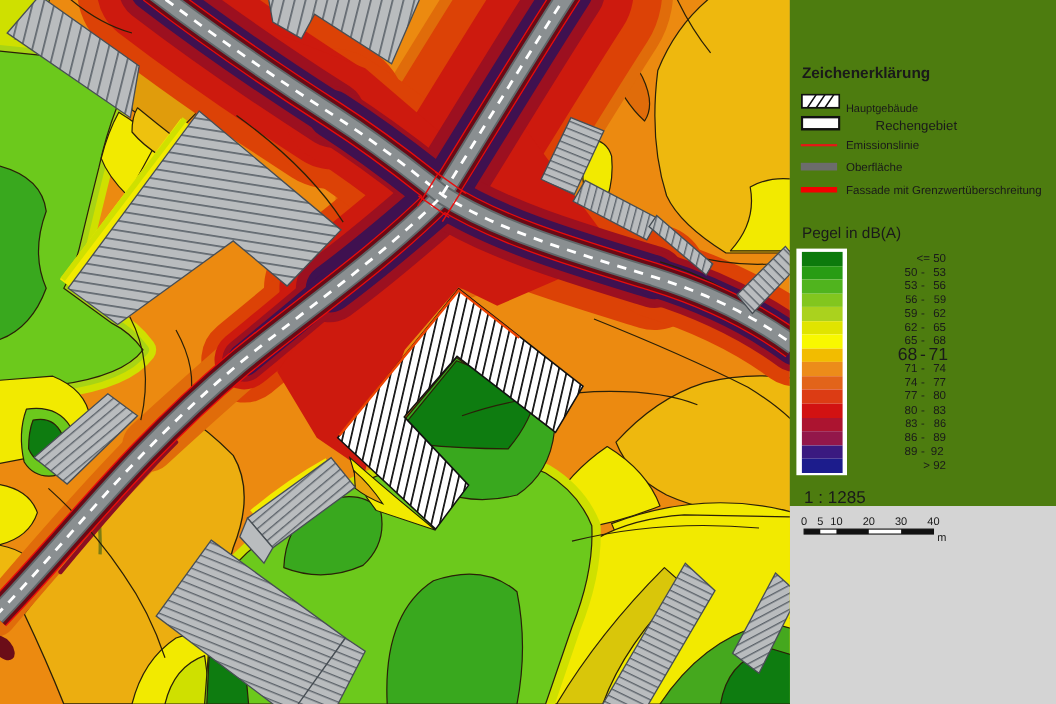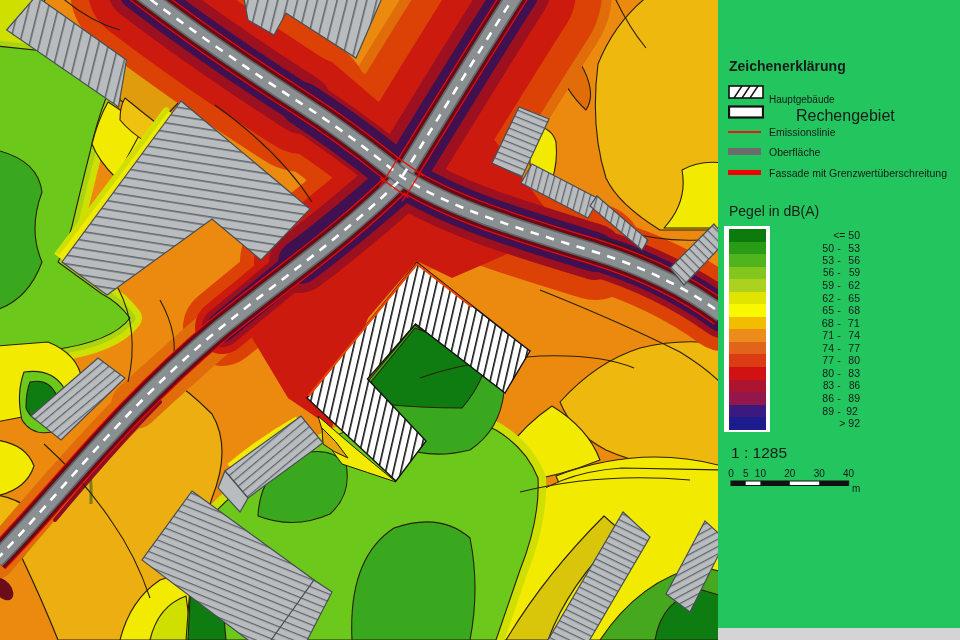--- a/index.html
+++ b/index.html
@@ -1,17 +1,17 @@
 <!DOCTYPE html>
 <html><head><meta charset="utf-8">
 <style>
 html,body{margin:0;padding:0;width:960px;height:640px;overflow:hidden;background:#d4d4d4;
 font-family:"Liberation Sans",sans-serif;}
 #map{position:absolute;left:0;top:0;width:718px;height:640px;}
-#panel{position:absolute;left:718px;top:0;width:242px;height:628px;background:#22c55e;}
+#panel{position:absolute;left:718px;top:0;width:242px;height:460px;background:#4d7c0f;}
 .t{position:absolute;color:#1a1a1a;white-space:nowrap;}
 </style></head>
 <body>
 <div id="map">
 <svg width="718" height="640" viewBox="0 0 718 640">
 <defs>
 <pattern id="pg1" width="9.6" height="9.6" patternUnits="userSpaceOnUse" patternTransform="rotate(14)">
   <rect width="9.6" height="9.6" fill="#b9bcbe"></rect>
           <path d="M0.8,0 V9.6" stroke="#5d646b" stroke-width="1.5"></path>
 </pattern>
@@ -214,21 +214,21 @@
 <div id="panel">
 <div class="t" style="left:11px;top:58px;font-size:14px;font-weight:bold;">Zeichenerklärung</div>
 <svg class="t" style="left:10px;top:85px;" width="36" height="14" viewBox="0 0 36 14">
  <rect x="1" y="1" width="34" height="12" fill="#fff" stroke="#111" stroke-width="1.6"></rect>
  <path d="M6,13 L14,1 M14,13 L22,1 M22,13 L30,1" stroke="#111" stroke-width="1.4"></path>
 </svg>
 <div class="t" style="left:51px;top:94px;font-size:10px;">Hauptgebäude</div>
 <svg class="t" style="left:10px;top:105px;" width="36" height="14" viewBox="0 0 36 14">
  <rect x="1" y="1.5" width="34" height="11" fill="#fdfdfd" stroke="#111" stroke-width="2.2"></rect>
 </svg>
-<div class="t" style="left:51px;top:106.5px;font-size:16px;padding-left:27px;">Rechengebiet</div>
+<div class="t" style="left:51px;top:106.5px;font-size:12px;padding-left:27px;">Rechengebiet</div>
 <div class="t" style="left:10px;top:131px;width:33px;height:2px;background:#e81616;"></div>
 <div class="t" style="left:51px;top:126px;font-size:10.5px;">Emissionslinie</div>
 <div class="t" style="left:10px;top:148px;width:33px;height:7px;background:#6c6c6c;"></div>
 <div class="t" style="left:51px;top:145.5px;font-size:10.5px;">Oberfläche</div>
 <div class="t" style="left:10px;top:170px;width:33px;height:5px;background:#f30000;"></div>
 <div class="t" style="left:51px;top:166.5px;font-size:10.5px;">Fassade mit Grenzwertüberschreitung</div>
 <div class="t" style="left:11px;top:203px;font-size:14px;font-weight:normal;">Pegel in dB(A)</div>
 <div class="t" style="left:6px;top:226px;width:46px;height:206px;background:#fff;"></div>
 <div class="t" style="left:11px;top:229px;width:37px;height:201px;" id="bar">
       <div style="height:12.56px;background:#0c7a0c"></div>
@@ -249,21 +249,21 @@
       <div style="height:12.56px;background:#1c1c8c"></div>
     </div>
 <div class="t" id="barlabels" style="left:48px;top:229px;width:50px;padding-left:44px;">
       <div style="height:12.56px;font-size:10.5px;text-align:right;line-height:12.56px;"><span style="display:inline-block;text-align:right;width:50px;">&lt;=&nbsp;50</span></div>
       <div style="height:12.56px;font-size:10.5px;text-align:right;line-height:12.56px;"><span style="display:inline-block;width:24px;text-align:right;">50</span><span style="display:inline-block;width:10px;text-align:center;">-</span><span style="display:inline-block;width:16px;text-align:right;">53</span></div>
       <div style="height:12.56px;font-size:10.5px;text-align:right;line-height:12.56px;"><span style="display:inline-block;width:24px;text-align:right;">53</span><span style="display:inline-block;width:10px;text-align:center;">-</span><span style="display:inline-block;width:16px;text-align:right;">56</span></div>
       <div style="height:12.56px;font-size:10px;text-align:right;line-height:12.56px;"><span style="display:inline-block;width:24px;text-align:right;">56</span><span style="display:inline-block;width:10px;text-align:center;">-</span><span style="display:inline-block;width:16px;text-align:right;">59</span></div>
       <div style="height:12.56px;font-size:10.5px;text-align:right;line-height:12.56px;"><span style="display:inline-block;width:24px;text-align:right;">59</span><span style="display:inline-block;width:10px;text-align:center;">-</span><span style="display:inline-block;width:16px;text-align:right;">62</span></div>
       <div style="height:12.56px;font-size:10.5px;text-align:right;line-height:12.56px;"><span style="display:inline-block;width:24px;text-align:right;">62</span><span style="display:inline-block;width:10px;text-align:center;">-</span><span style="display:inline-block;width:16px;text-align:right;">65</span></div>
       <div style="height:12.56px;font-size:10.5px;text-align:right;line-height:12.56px;"><span style="display:inline-block;width:24px;text-align:right;">65</span><span style="display:inline-block;width:10px;text-align:center;">-</span><span style="display:inline-block;width:16px;text-align:right;">68</span></div>
-      <div style="height:12.56px;font-size:11px;text-align:right;line-height:12.56px;"><span style="display:inline-block;width:24px;text-align:right;">68</span><span style="display:inline-block;width:10px;text-align:center;">-</span><span style="display:inline-block;width:16px;text-align:right;">71</span></div>
+      <div style="height:12.56px;font-size:16px;text-align:right;line-height:12.56px;"><span style="display:inline-block;width:24px;text-align:right;">68</span><span style="display:inline-block;width:10px;text-align:center;">-</span><span style="display:inline-block;width:16px;text-align:right;">71</span></div>
       <div style="height:12.56px;font-size:10.5px;text-align:right;line-height:12.56px;"><span style="display:inline-block;width:24px;text-align:right;">71</span><span style="display:inline-block;width:10px;text-align:center;">-</span><span style="display:inline-block;width:16px;text-align:right;">74</span></div>
       <div style="height:12.56px;font-size:10.5px;text-align:right;line-height:12.56px;"><span style="display:inline-block;width:24px;text-align:right;">74</span><span style="display:inline-block;width:10px;text-align:center;">-</span><span style="display:inline-block;width:16px;text-align:right;">77</span></div>
       <div style="height:12.56px;font-size:10.5px;text-align:right;line-height:12.56px;"><span style="display:inline-block;width:24px;text-align:right;">77</span><span style="display:inline-block;width:10px;text-align:center;">-</span><span style="display:inline-block;width:16px;text-align:right;">80</span></div>
       <div style="height:12.56px;font-size:10.5px;text-align:right;line-height:12.56px;"><span style="display:inline-block;width:24px;text-align:right;">80</span><span style="display:inline-block;width:10px;text-align:center;">-</span><span style="display:inline-block;width:16px;text-align:right;">83</span></div>
       <div style="height:12.56px;font-size:10px;text-align:right;line-height:12.56px;"><span style="display:inline-block;width:24px;text-align:right;">83</span><span style="display:inline-block;width:10px;text-align:center;">-</span><span style="display:inline-block;width:16px;text-align:right;">86</span></div>
       <div style="height:12.56px;font-size:10.5px;text-align:right;line-height:12.56px;"><span style="display:inline-block;width:24px;text-align:right;">86</span><span style="display:inline-block;width:10px;text-align:center;">-</span><span style="display:inline-block;width:16px;text-align:right;">89</span></div>
       <div style="height:12.56px;font-size:10.5px;text-align:right;line-height:12.56px;"><span style="display:inline-block;width:24px;text-align:right;">89</span><span style="display:inline-block;width:10px;text-align:center;">-</span><span style="display:inline-block;width:16px;text-align:center;">92</span></div>
       <div style="height:12.56px;font-size:10.5px;text-align:right;line-height:12.56px;"><span style="display:inline-block;text-align:right;width:50px;">&gt;&nbsp;92</span></div>
     </div>
 <div class="t" style="left:13px;top:444px;font-size:15.5px;">1 : 1285</div>

